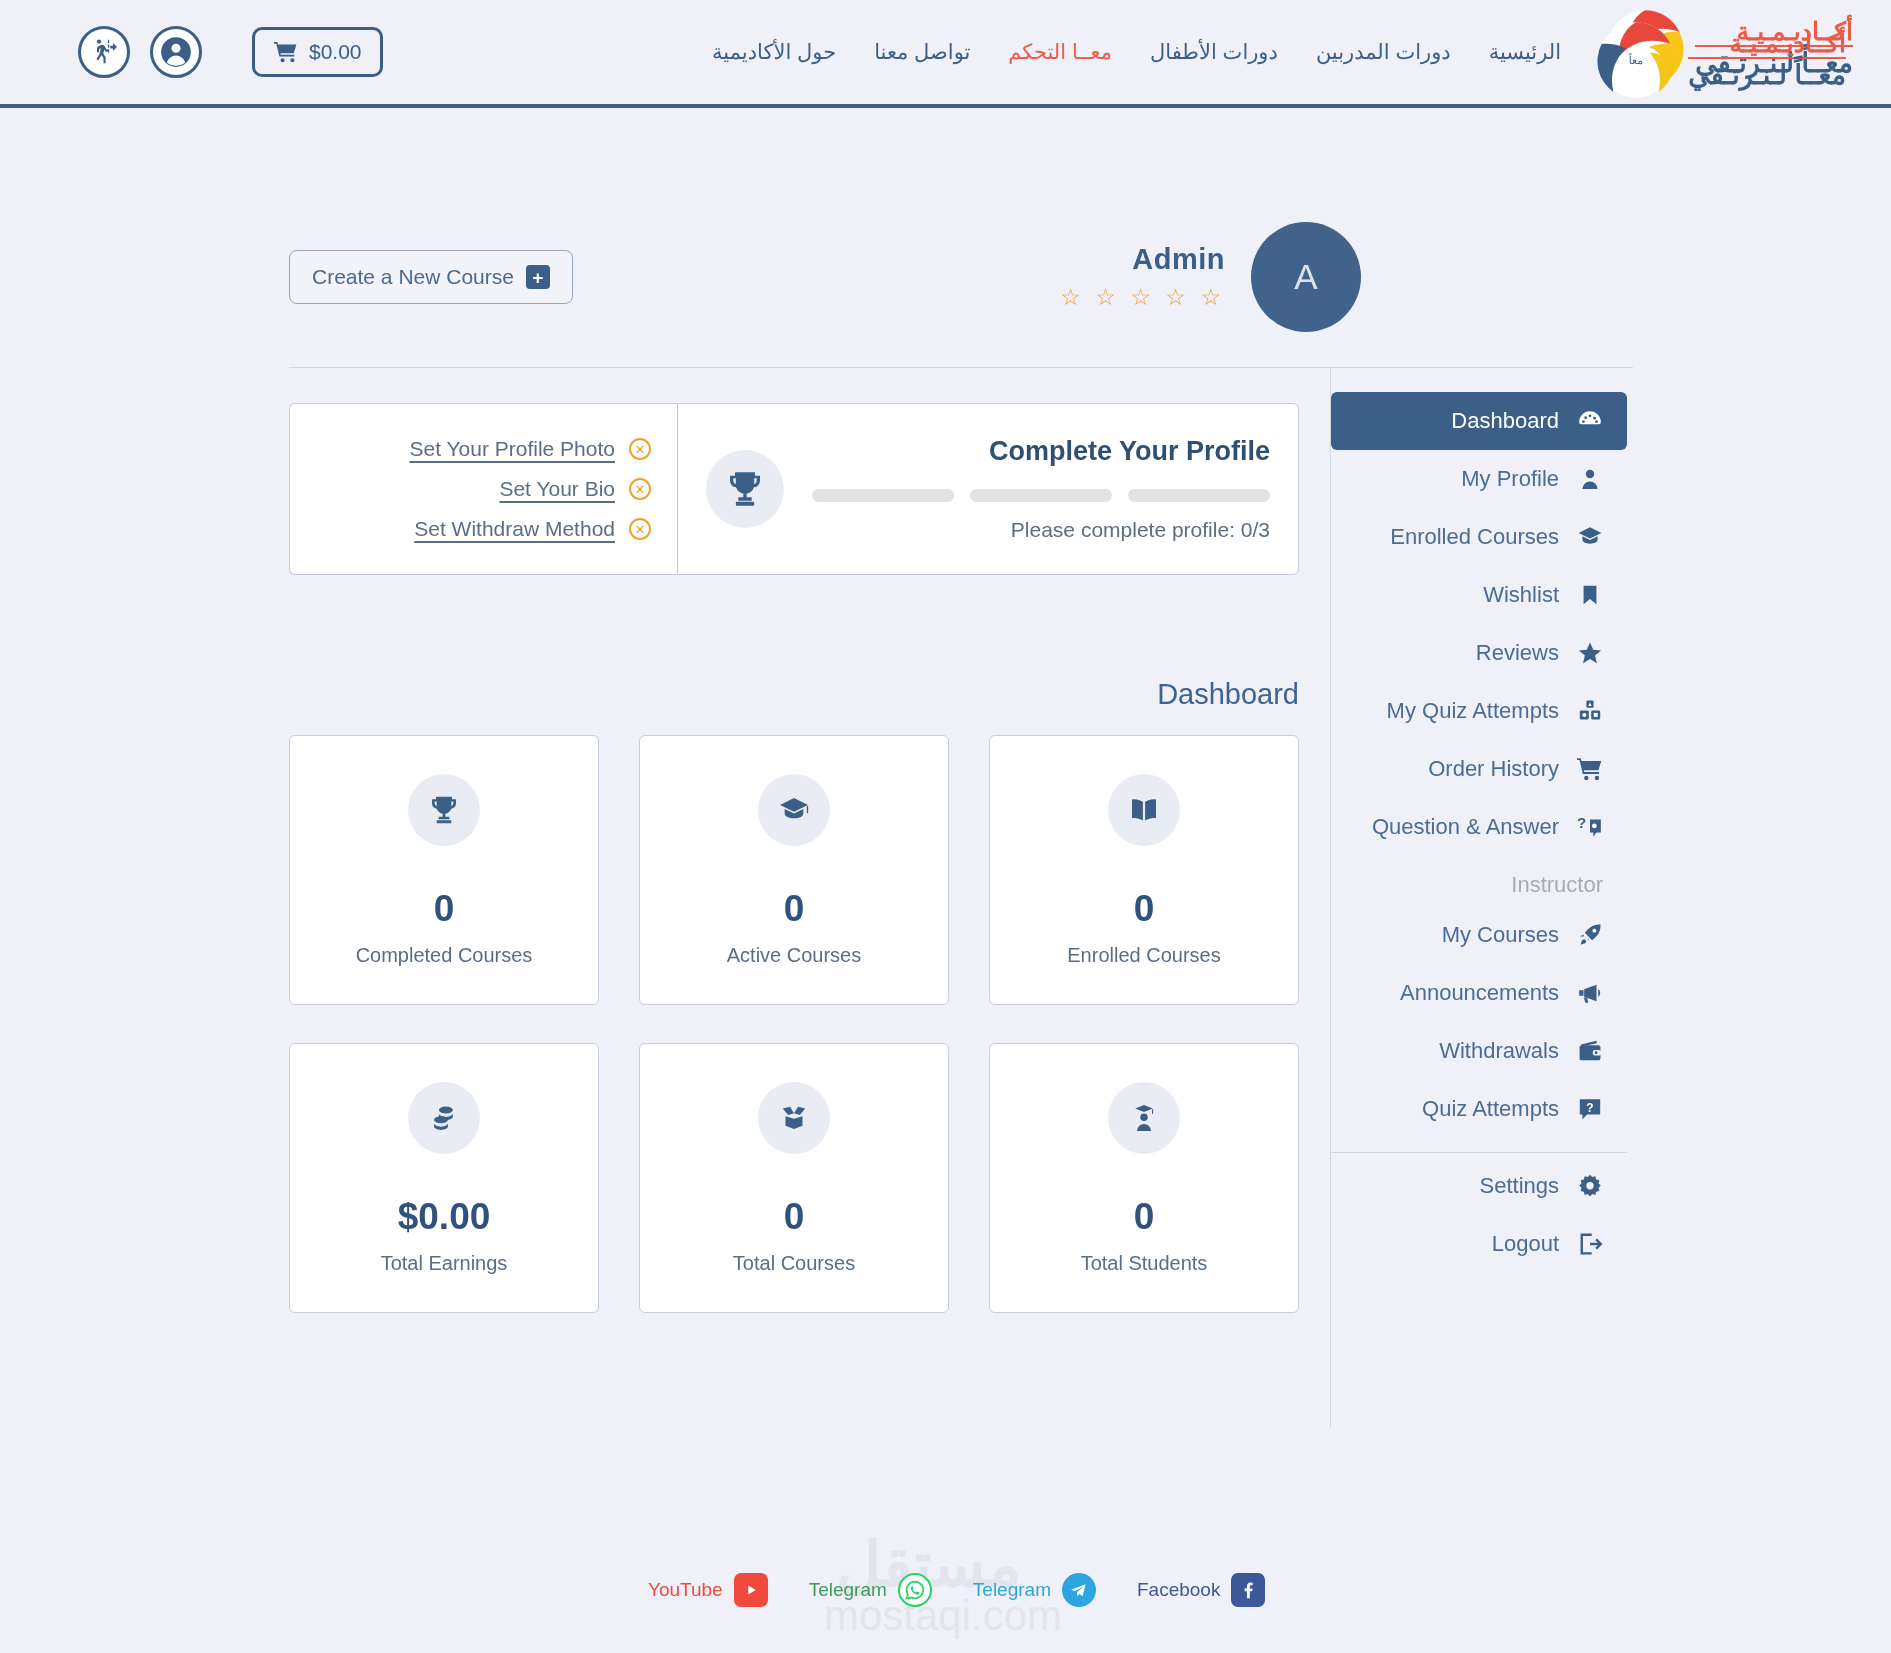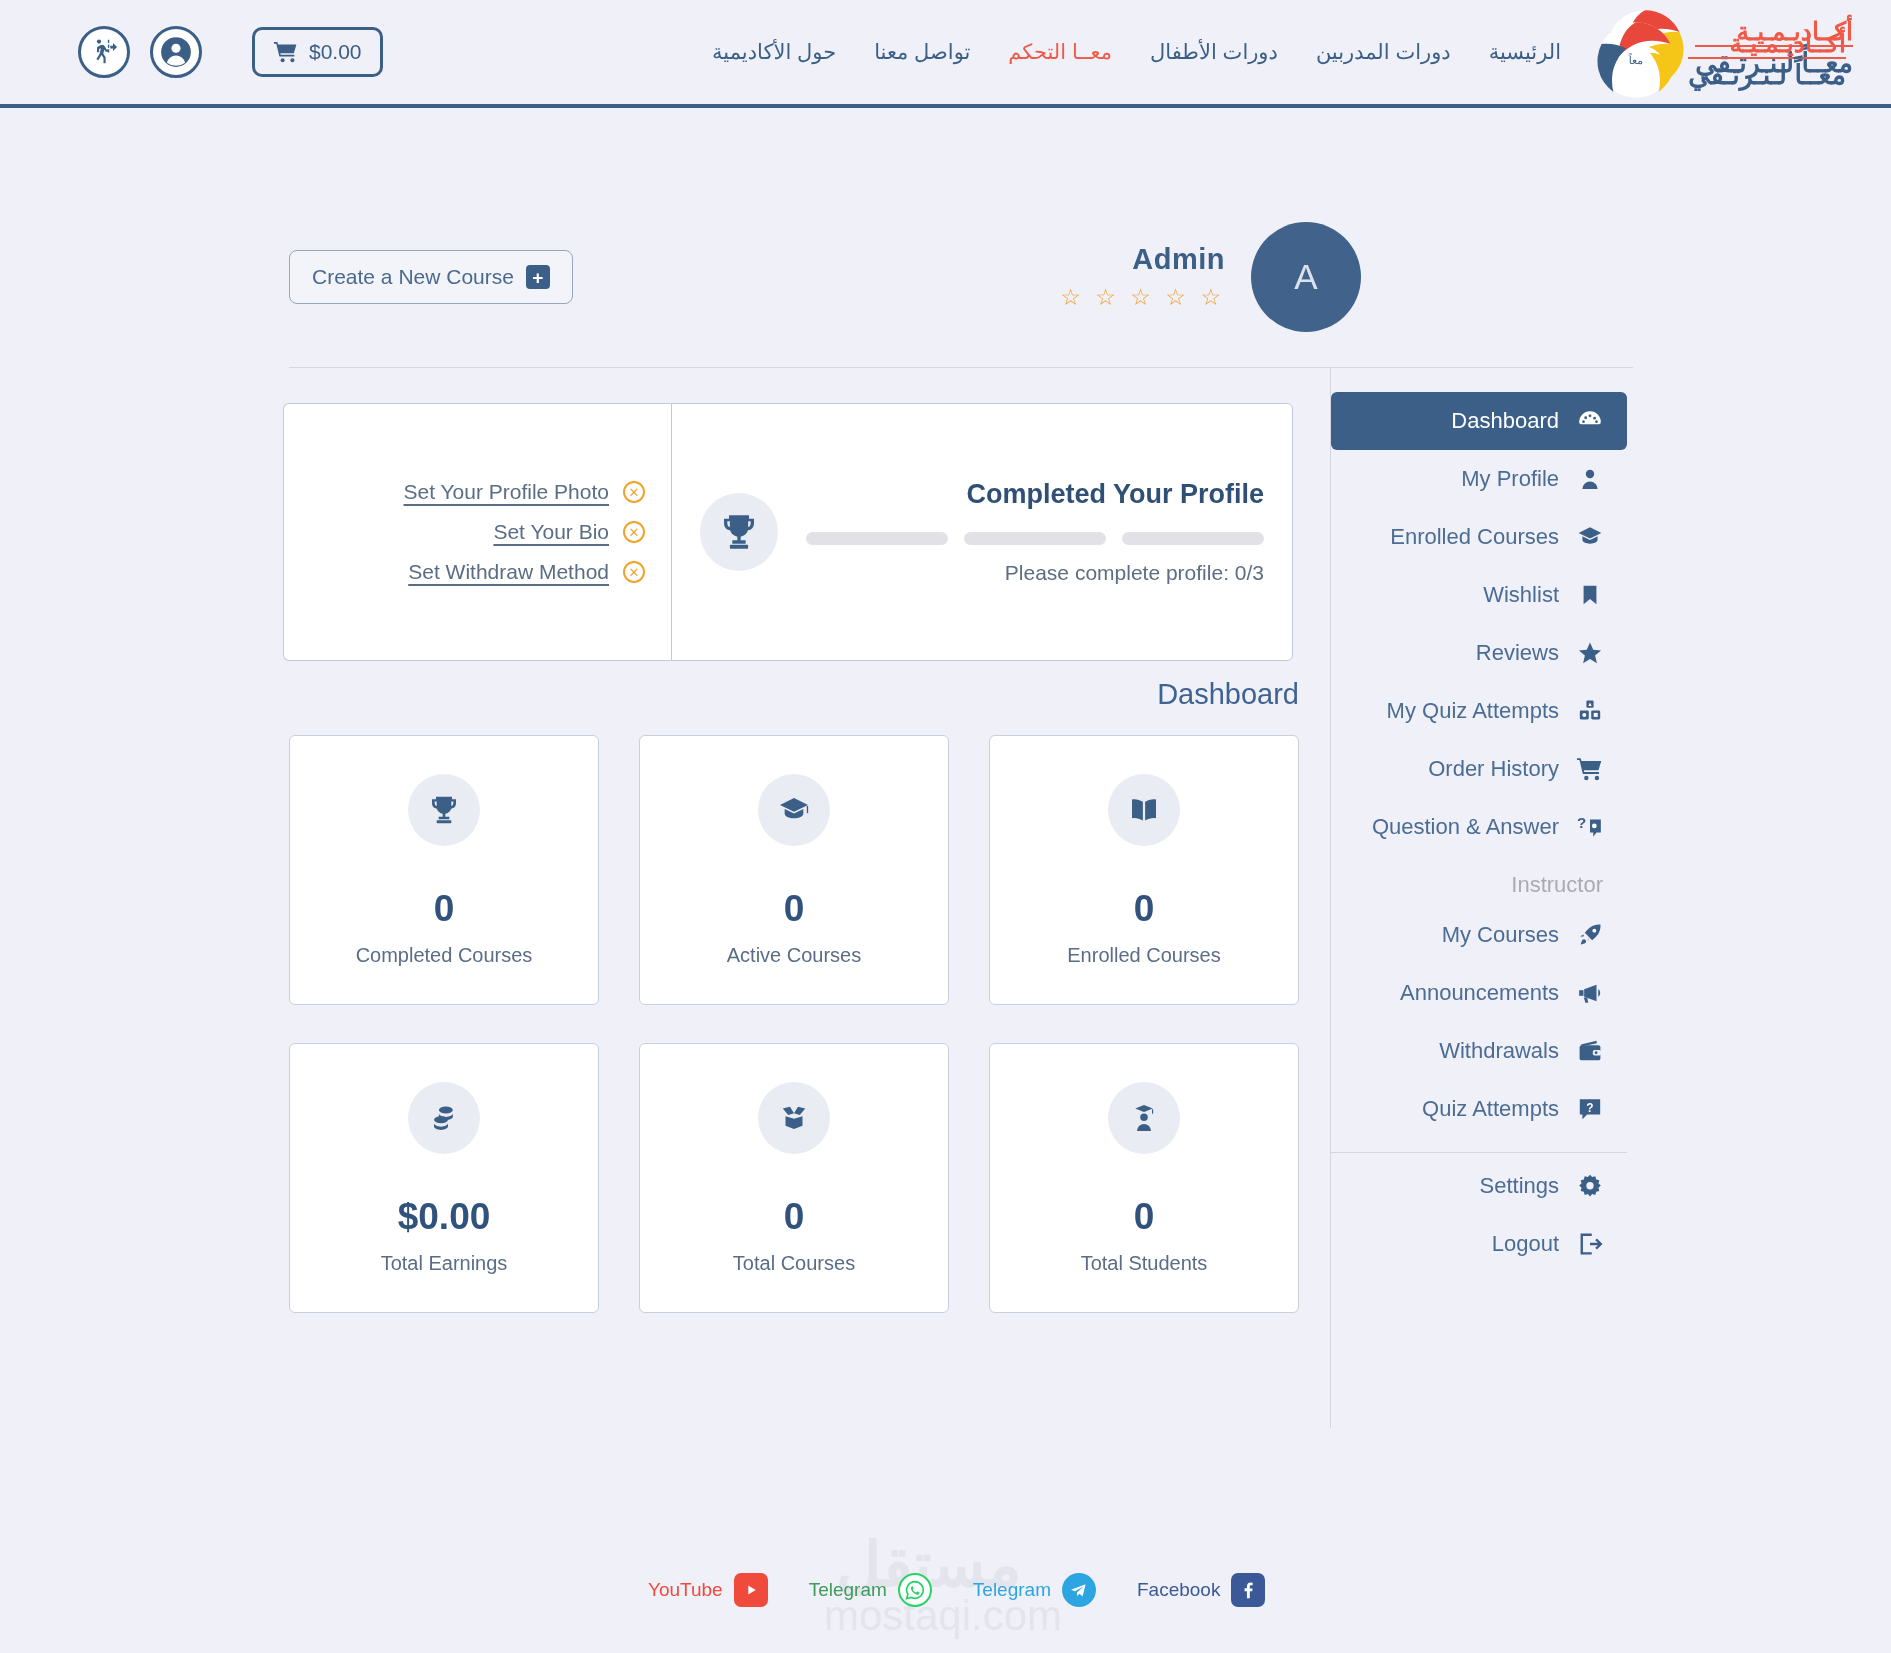--- a/index.html
+++ b/index.html
@@ -79,21 +79,21 @@
   }
 
   .divider-top {
     position:absolute; left:289px; top:367px; width:1344px; height:1px; background:#d4d7e2;
   }
   .vert-divider {
     position:absolute; left:1330px; top:368px; width:1px; height:1060px; background:#d4d7e2;
   }
 
   
-  .profile-row { position:absolute; left:283px; top:403px; width:1010px; height:258px; display:flex; }
+  .profile-row { position:absolute; left:289px; top:403px; width:1010px; height:172px; display:flex; }
   .pc-left {
     width:388px; background:#ffffff; border:1px solid #c2c9da; border-right:none;
     border-radius:6px 0 0 6px;
     display:flex; flex-direction:column; justify-content:center; align-items:flex-end;
     padding-right:26px; gap:16px;
   }
   .pc-item { display:flex; align-items:center; gap:14px; }
   .pc-item .lbl {
     font-size:21px; color:#5a6d85; text-decoration:underline;
     text-underline-offset:5px; cursor:pointer;
@@ -267,21 +267,21 @@
       </div>
     </div>
     <div class="pc-right">
       <div class="trophy-round">
         <svg width="40" height="40" viewBox="0 0 24 24" fill="#3b5f87">
           <path d="M6 2h12v2h3v3a4 4 0 0 1-3.6 4A6 6 0 0 1 13 14.8V17h3v2H8v-2h3v-2.2A6 6 0 0 1 6.6 11 4 4 0 0 1 3 7V4h3zM5 5.6V7a2.4 2.4 0 0 0 1.5 2.2V5.6zm14 0h-1.5v3.6A2.4 2.4 0 0 0 19 7zM12 5.4l.9 1.9 2 .2-1.5 1.4.4 2-1.8-1-1.8 1 .4-2-1.5-1.4 2-.2z"></path>
           <rect x="6.5" y="19.6" width="11" height="2.4" rx="0.6"></rect>
         </svg>
       </div>
       <div class="pc-right-body">
-        <div class="pc-title">Completed Your Profile</div>
+        <div class="pc-title">Complete Your Profile</div>
         <div class="pc-bars">
           <div class="pc-bar"></div>
           <div class="pc-bar"></div>
           <div class="pc-bar"></div>
         </div>
         <div class="pc-sub">Please complete profile: 0/3</div>
       </div>
     </div>
   </div>
 

